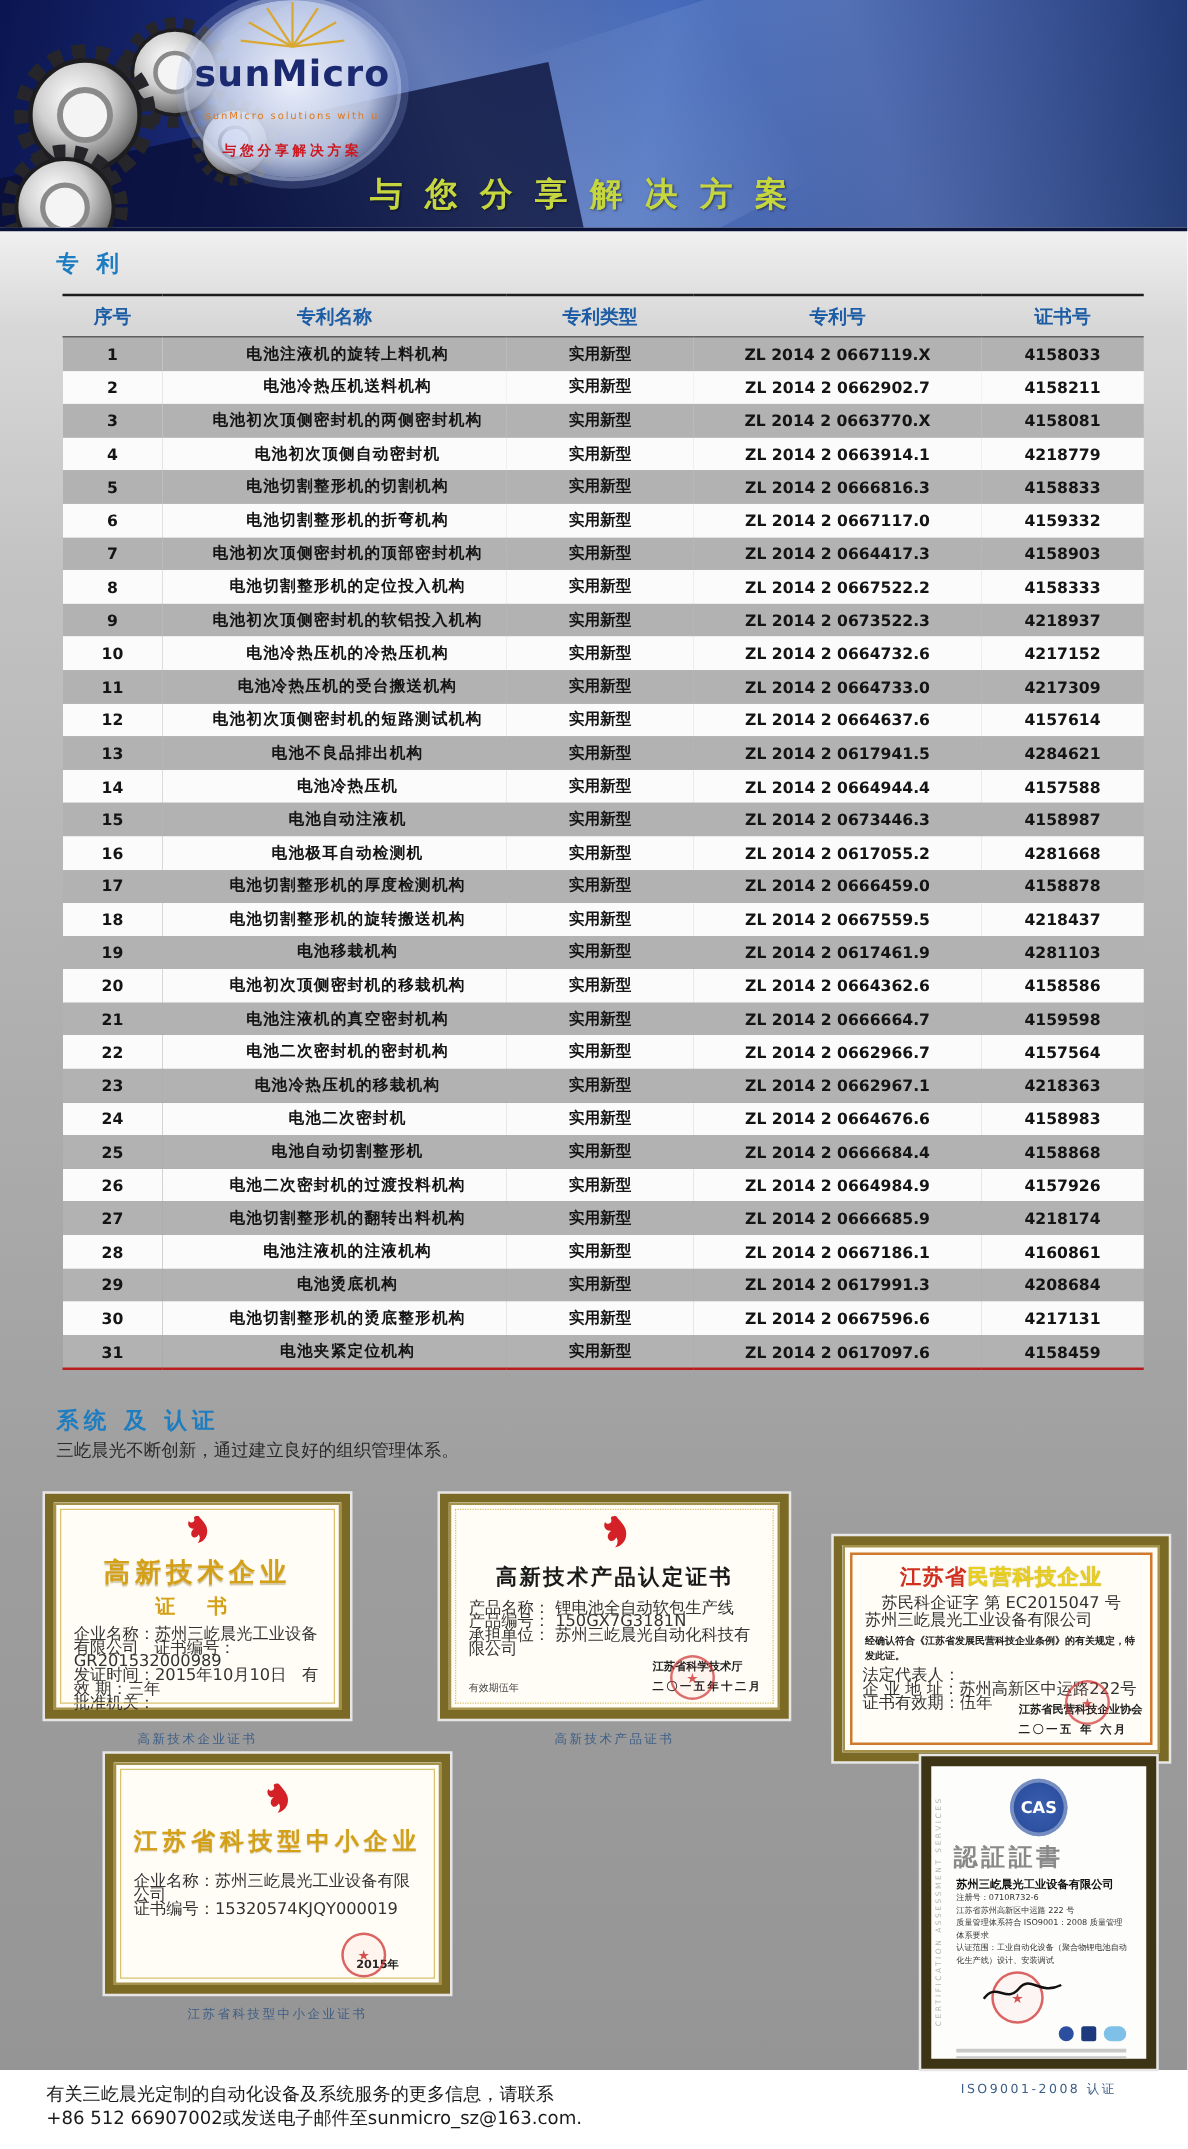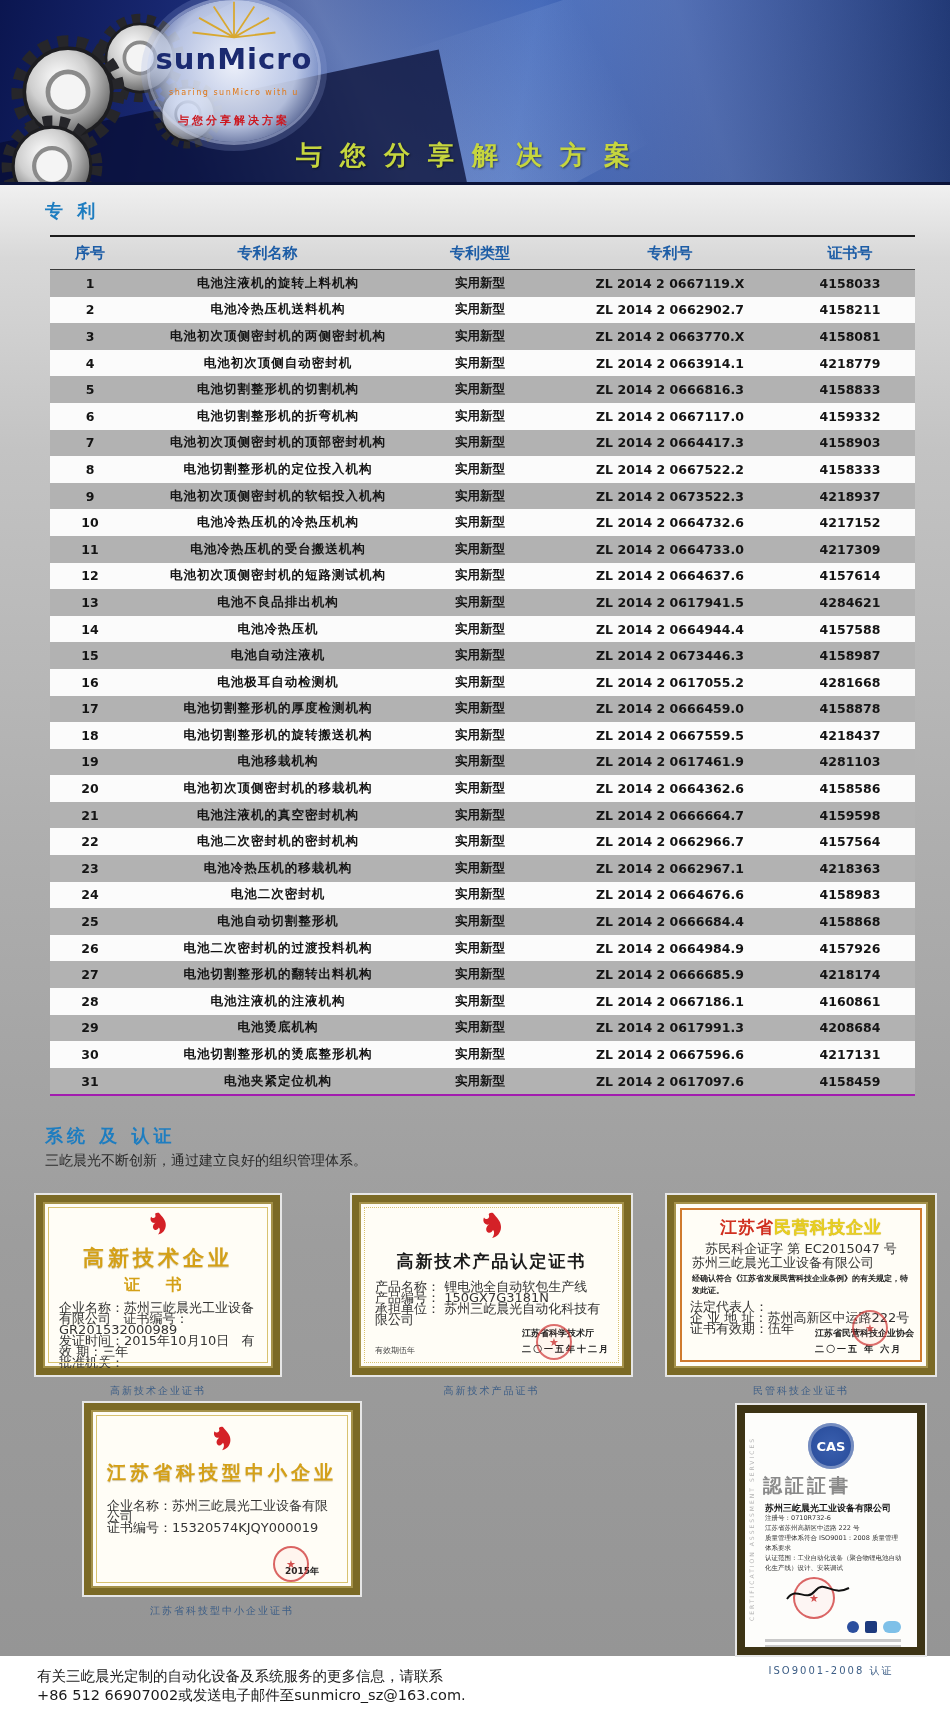--- a/index.html
+++ b/index.html
@@ -38,21 +38,21 @@
   table.patents{width:865px;margin:12px 0 0 50px;border-collapse:collapse;table-layout:fixed;}
   table.patents col.c0{width:80px;}  table.patents col.c1{width:275px;}
   table.patents col.c2{width:150px;} table.patents col.c3{width:230px;} table.patents col.c4{width:130px;}
   table.patents thead th{height:30px;font-size:15px;font-weight:bold;color:#1d5da6;
     border-top:2px solid #1c1c1c;border-bottom:1px solid #3a3a3a;text-align:center;}
   table.patents tbody td{height:24.6px;font-size:12.5px;font-weight:600;color:#141414;text-align:center;
     overflow:hidden;white-space:nowrap;}
   table.patents tbody td.name{text-align:center;padding-left:22px;letter-spacing:1px;font-family:Liberation Serif, serif;}
   table.patents tbody tr:nth-child(odd){background:#b2b2b2;}
   table.patents tbody tr:nth-child(even){background:#fbfbfb;}
-  table.patents tbody tr:last-child td{border-bottom:2px solid #a21caf;margin-left:36px;}
+  table.patents tbody tr:last-child td{border-bottom:2px solid #b91c1c;margin-left:36px;}
   .patno{font-weight:600;}
 
   .sys-title{margin:28px 0 4px 45px;}
   
   .certs-area{position:relative;height:528px;margin-top:0;}
   .cert-col{position:absolute;text-align:center;}
   .cert{position:relative;background:#fffdf6;border:7px solid #7b6a26;box-sizing:border-box;
     box-shadow:0 0 0 2px #e6e6e6,inset 0 0 0 2px #a5924a;overflow:hidden;text-align:center;}
   .cert .inner{position:absolute;inset:5px;border:1px solid #d8c270;pointer-events:none;}
   .cert.red-border .inner{border:2px solid #cf7a2e;inset:6px;}
@@ -132,21 +132,21 @@
           <line x1="55" y1="46" x2="55" y2="2"></line>
             <line x1="55" y1="46" x2="30" y2="8"></line>
           <line x1="55" y1="46" x2="80" y2="8"></line>
             <line x1="55" y1="46" x2="12" y2="22"></line>
           <line x1="55" y1="46" x2="98" y2="22"></line>
             <line x1="55" y1="46" x2="4" y2="40"></line>
           <line x1="55" y1="46" x2="106" y2="40"></line>
         </g>
       </svg>
       <div class="logo-text">sunMicro</div>
-      <div class="logo-tagline">sharing sunMicro with u</div>
+      <div class="logo-tagline">sunMicro solutions with u</div>
       <div class="logo-slogan">与您分享解决方案</div>
     </div>
 
     <div class="banner-slogan">与您分享解决方案</div>
   </div>
 
   <div class="content">
 
     <div class="sec-title">专 利</div>
 
@@ -434,21 +434,21 @@
           <div class="issuer-block">
             <div>江苏省科学技术厅</div>
             <div class="date">二〇一五年十二月</div>
           </div>
           <div class="stamp stamp-abs" style="right:52px;bottom:8px;opacity:.8;">★</div>
         </div>
         <div class="caption">高新技术产品证书</div>
       </div>
 
       <div class="cert-col" style="left:667px;top:25px;width:268px;">
-        <div class="cert red-border" style="height:180px;">
+        <div class="cert red-border" style="height:180px;margin-top:34px;">
           <div class="inner"></div>
           <div class="t3-title">
             <span class="red">江苏省</span><span class="yellow">民营科技企业</span>
           </div>
           <div class="tiny" style="margin-top:4px;">苏民科企证字 第 EC2015047 号</div>
           <div class="tiny tiny-left" style="margin:3px 18px 0;">苏州三屹晨光工业设备有限公司</div>
           <div class="body-line">经确认符合《江苏省发展民营科技企业条例》的有关规定，特发此证。</div>
           <div class="fields tiny tiny-left" style="margin-top:4px;">
             <span>法定代表人：</span><br>
             <span>企 业 地 址：苏州高新区中运路222号</span><br>

